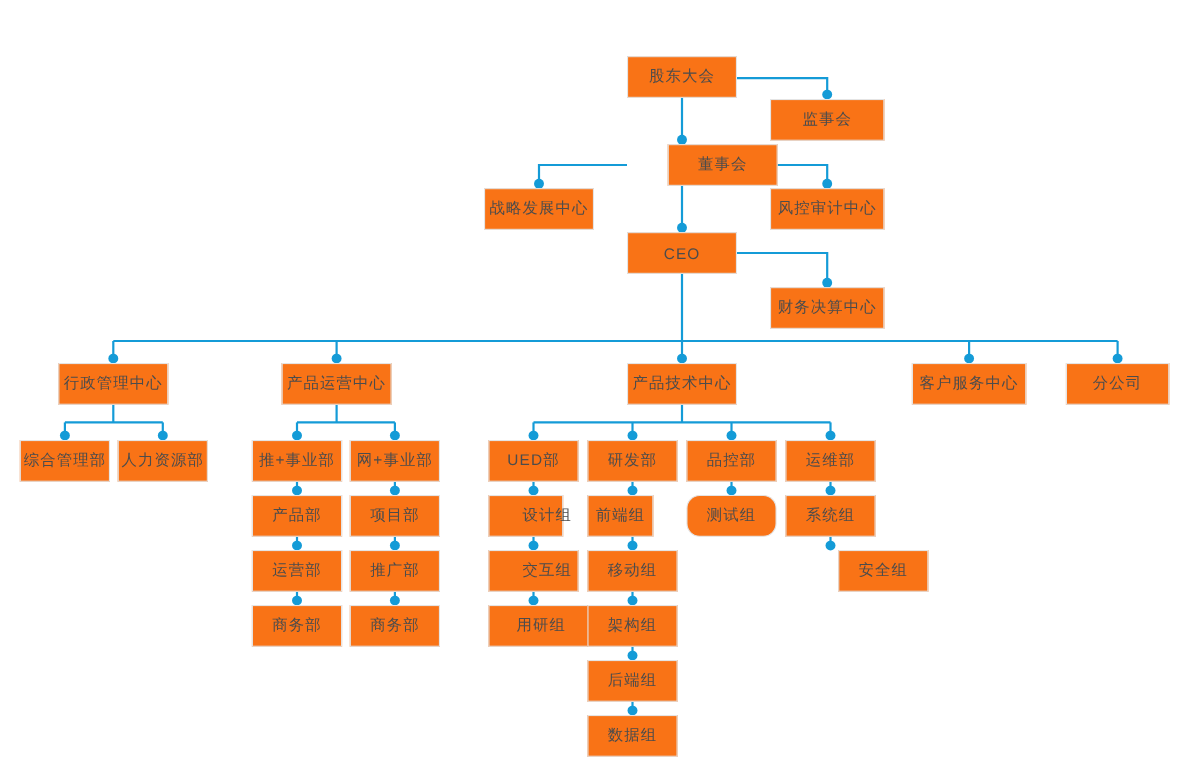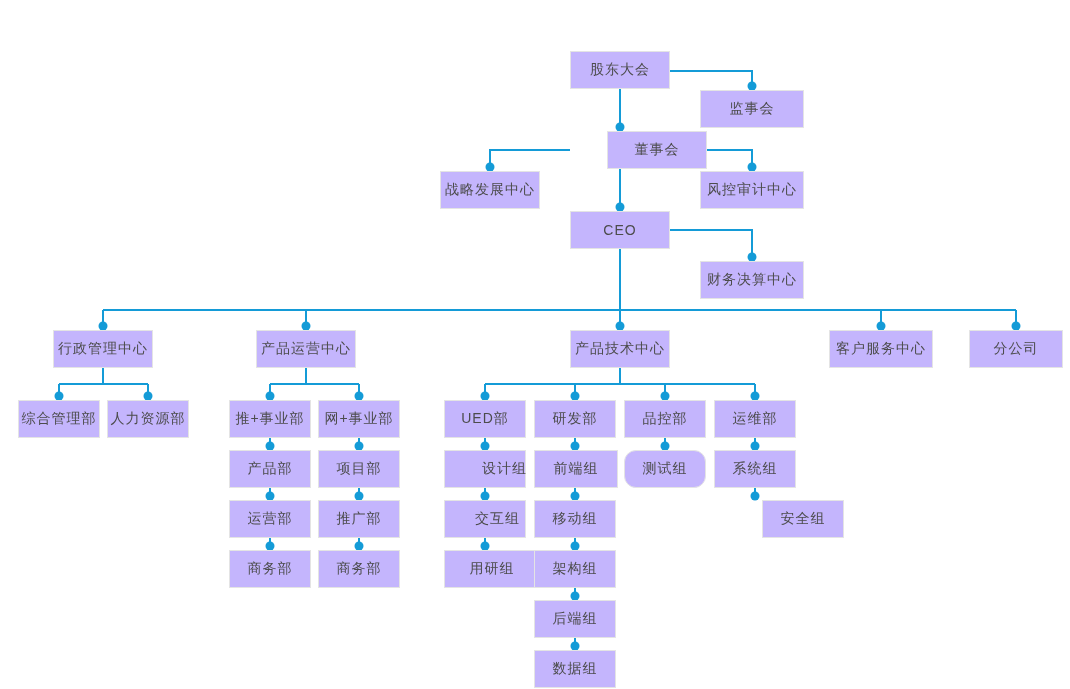--- a/index.html
+++ b/index.html
@@ -11,21 +11,21 @@
   html,body{margin:0;padding:0;background:var(--bg);overflow:hidden;}
   body{width:1070px;height:689px;font-family:"Liberation Sans","DejaVu Sans",sans-serif;}
   #canvas{position:relative;width:1070px;height:689px;background:var(--bg);}
   #connectors{position:absolute;left:0;top:0;width:1070px;height:689px;}
   #connectors path{stroke:var(--accent);stroke-width:2;fill:none;}
   #connectors circle{fill:var(--accent);stroke:none;}
   .node{
     position:absolute;
     height:38px;
     box-sizing:border-box;
-    background:#c4b5fd;
+    background:#f97316;
     border:1px solid var(--node-border);
     color:var(--node-text);
     font-size:14px;
     letter-spacing:1px;
     display:flex;
     align-items:center;
     justify-content:center;
     white-space:nowrap;
     z-index:2;
   }
@@ -133,25 +133,25 @@
       <div class="node" style="left: 107px; top: 400px; width: 82px;">人力资源部</div>
       <div class="node" style="left: 229px; top: 400px; width: 82px;">推+事业部</div>
       <div class="node" style="left: 318px; top: 400px; width: 82px;">网+事业部</div>
       <div class="node" style="left: 229px; top: 450px; width: 82px;">产品部</div>
       <div class="node" style="left: 229px; top: 500px; width: 82px;">运营部</div>
       <div class="node" style="left: 229px; top: 550px; width: 82px;">商务部</div>
       <div class="node" style="left: 318px; top: 450px; width: 82px;">项目部</div>
       <div class="node" style="left: 318px; top: 500px; width: 82px;">推广部</div>
       <div class="node" style="left: 318px; top: 550px; width: 82px;">商务部</div>
       <div class="node" style="left: 444px; top: 400px; width: 82px;">UED部</div>
-      <div class="node" style="left: 444px; top: 450px; width: 82px; padding-left: 39px;">设计组</div>
+      <div class="node" style="left: 444px; top: 450px; width: 68px; padding-left: 39px;">设计组</div>
       <div class="node" style="left: 444px; top: 500px; width: 82px; padding-left: 25px;">交互组</div>
       <div class="node" style="left: 444px; top: 550px; width: 96px;">用研组</div>
       <div class="node" style="left: 534px; top: 400px; width: 82px;">研发部</div>
-      <div class="node" style="left: 534px; top: 450px; width: 84px;">前端组</div>
+      <div class="node" style="left: 534px; top: 450px; width: 60px;">前端组</div>
       <div class="node" style="left: 534px; top: 500px; width: 82px;">移动组</div>
       <div class="node" style="left: 534px; top: 550px; width: 82px;">架构组</div>
       <div class="node" style="left: 534px; top: 600px; width: 82px;">后端组</div>
       <div class="node" style="left: 534px; top: 650px; width: 82px;">数据组</div>
       <div class="node" style="left: 624px; top: 400px; width: 82px;">品控部</div>
       <div class="node" style="left: 624px; top: 450px; width: 82px; border-radius: 12px;">测试组</div>
       <div class="node" style="left: 714px; top: 400px; width: 82px;">运维部</div>
       <div class="node" style="left: 714px; top: 450px; width: 82px;">系统组</div>
       <div class="node" style="left: 714px; top: 500px; width: 82px; margin-left: 48px;">安全组</div>
     </div>

